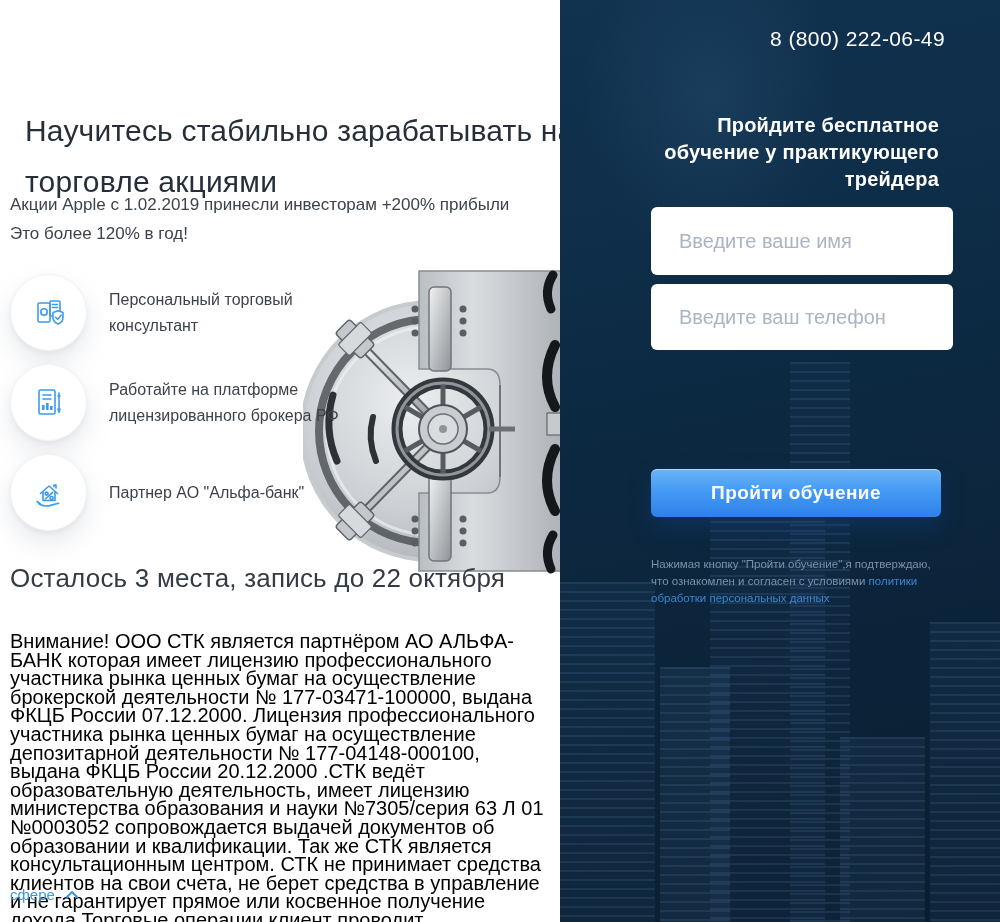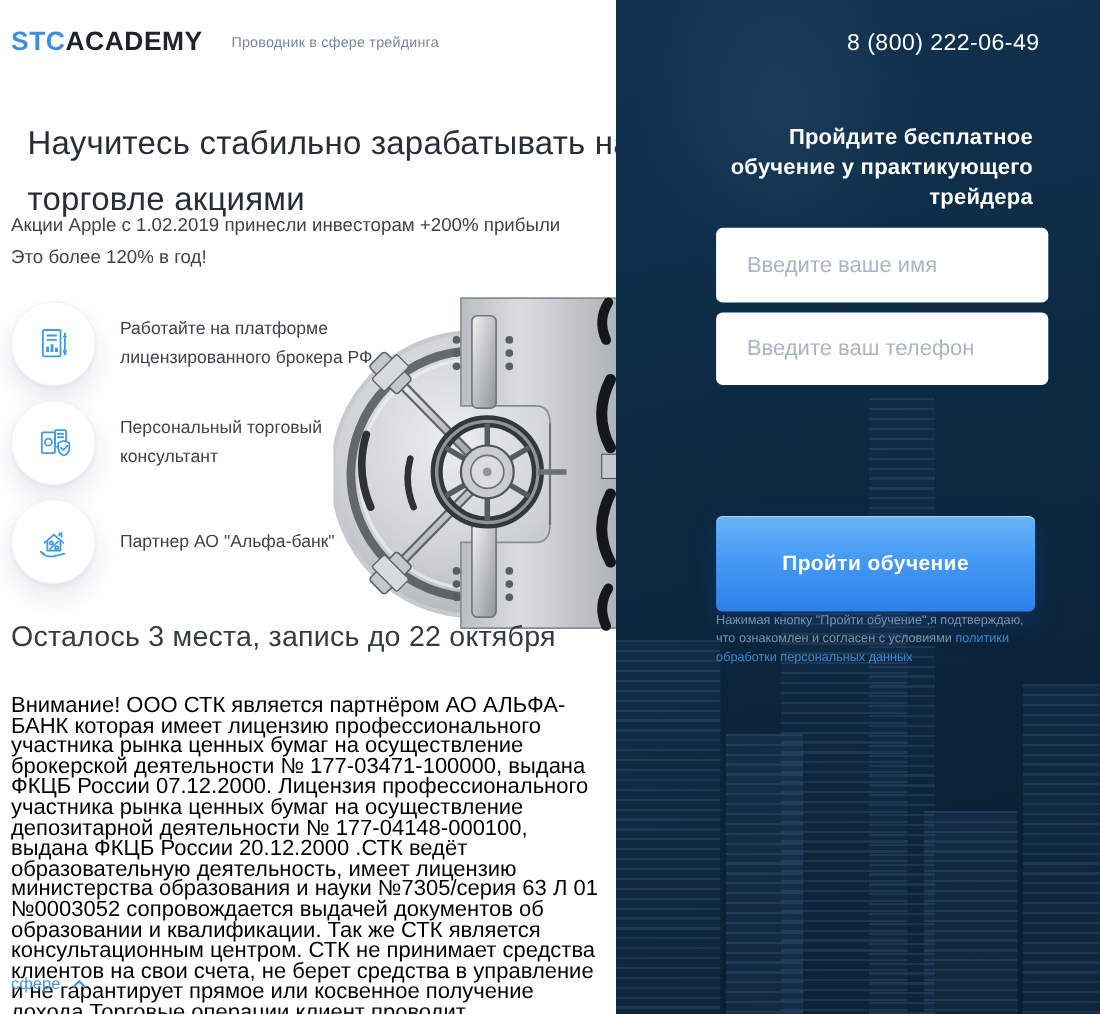--- a/index.html
+++ b/index.html
@@ -62,42 +62,36 @@
     color:#ffffff;font-size:20px;line-height:27px;font-weight:700;letter-spacing:.2px;text-align:right;}
 
   .fld{position:absolute;left:91px;width:302px;border:none;border-radius:6px;background:#ffffff;
     padding:0 28px;font-size:20px;color:#1d2a3a;outline:none;}
   .fld::placeholder{color:#a9b5c3;opacity:1;}
   .fld-name{top:207px;height:68px;}
   .fld-phone{top:284px;height:66px;}
   .fld-topic{top:356px;height:65px;display:flex;align-items:center;justify-content:space-between;
     cursor:pointer;font-weight:500;color:#1b2a3c;}
 
-  .submit-btn{position:absolute;left:91px;top:469px;width:290px;height:87px;border:none;border-radius:6px;
+  .submit-btn{position:absolute;left:91px;top:469px;width:290px;height:48px;border:none;border-radius:6px;
     background:linear-gradient(180deg,#6ab5f8 0%,#449af4 45%,#2e80e9 100%);
     box-shadow:inset 0 1px 0 rgba(255,255,255,.45), 0 10px 22px rgba(20,70,140,.35);
     color:#ffffff;font-size:19px;font-weight:700;letter-spacing:.4px;cursor:pointer;}
 
   .consent{position:absolute;left:91px;top:556px;margin:0;width:292px;
     font-size:11.5px;line-height:17px;color:#7b92aa;}
   .consent a{color:#3b87d0;text-decoration:none;cursor:pointer;}
 </style>
 </head>
 <body>
 
 <div class="stage">
 
   <div class="left-panel">
 
-    <div class="brand-row">
-      <div class="logo">
-        <span class="logo-stc">STC</span><span class="logo-academy">ACADEMY</span>
-      </div>
-      <div class="tagline">Проводник в сфере трейдинга</div>
-    </div>
 
     <h1 class="hero-title"><span>Научитесь стабильно зарабатывать на</span><br><span>торговле акциями</span></h1>
 
     <p class="hero-sub"><span>Акции Apple с 1.02.2019 принесли инвесторам +200% прибыли</span><br><span>Это более 120% в год!</span></p>
 
     <svg class="vault" viewBox="0 0 270 310" width="270" height="310">
       <defs>
         <radialGradient id="vface" cx="42%" cy="38%" r="78%">
           <stop offset="0%" stop-color="#eceef0"></stop>
             <stop offset="55%" stop-color="#ccd0d4"></stop>
@@ -167,46 +161,46 @@
         <path d="M250,8 q-10,16 -2,34" stroke-width="9"></path>
         <path d="M250,268 q-10,16 -2,34" stroke-width="9"></path>
       </g>
       <rect x="244" y="146" width="14" height="22" fill="#c6cacd" stroke="#4e545a"></rect>
     </svg>
 
     <ul class="features">
       <li class="feature">
         <span class="feature-circle">
           <svg viewBox="0 0 36 36" width="36" height="36" fill="none" stroke="#3d9be9" stroke-width="1.6" stroke-linecap="round" stroke-linejoin="round">
+            <rect x="7" y="8" width="12" height="19" rx="1.5"></rect>
+            <circle cx="13" cy="17" r="3.2"></circle>
+            <rect x="19" y="6" width="10" height="15" rx="1"></rect>
+            <line x1="21.5" y1="9.5" x2="26.5" y2="9.5"></line>
+              <line x1="21.5" y1="12.5" x2="26.5" y2="12.5"></line>
+            <path d="M22 17.5 l5 -1.8 5 1.8 v5 q0 4.6 -5 6.6 q-5 -2 -5 -6.6 Z" fill="#ffffff"></path>
+            <path d="M24.6 22.2 l2 2 3.6 -4"></path>
+          </svg>
+        </span>
+        <span class="feature-text">Персональный торговый консультант</span>
+      </li>
+      <li class="feature">
+        <span class="feature-circle">
+          <svg viewBox="0 0 36 36" width="36" height="36" fill="none" stroke="#3d9be9" stroke-width="1.6" stroke-linecap="round" stroke-linejoin="round">
             <rect x="8" y="5" width="16" height="24" rx="1.5"></rect>
             <line x1="12" y1="10" x2="20" y2="10"></line>
               <line x1="12" y1="14" x2="20" y2="14"></line>
             <rect x="11" y="20" width="2.6" height="5" fill="#3d9be9" stroke="none"></rect>
             <rect x="15" y="18" width="2.6" height="7" fill="#3d9be9" stroke="none"></rect>
             <rect x="19" y="21" width="2.6" height="4" fill="#3d9be9" stroke="none"></rect>
             <line x1="28" y1="8" x2="28" y2="24"></line>
               <path d="M27 24 l1 3.2 1 -3.2"></path>
               <line x1="27" y1="11" x2="29" y2="11"></line>
           </svg>
         </span>
         <span class="feature-text">Работайте на платформе лицензированного брокера РФ</span>
-      </li>
-      <li class="feature">
-        <span class="feature-circle">
-          <svg viewBox="0 0 36 36" width="36" height="36" fill="none" stroke="#3d9be9" stroke-width="1.6" stroke-linecap="round" stroke-linejoin="round">
-            <rect x="7" y="8" width="12" height="19" rx="1.5"></rect>
-            <circle cx="13" cy="17" r="3.2"></circle>
-            <rect x="19" y="6" width="10" height="15" rx="1"></rect>
-            <line x1="21.5" y1="9.5" x2="26.5" y2="9.5"></line>
-              <line x1="21.5" y1="12.5" x2="26.5" y2="12.5"></line>
-            <path d="M22 17.5 l5 -1.8 5 1.8 v5 q0 4.6 -5 6.6 q-5 -2 -5 -6.6 Z" fill="#ffffff"></path>
-            <path d="M24.6 22.2 l2 2 3.6 -4"></path>
-          </svg>
-        </span>
-        <span class="feature-text">Персональный торговый консультант</span>
       </li>
       <li class="feature">
         <span class="feature-circle">
           <svg viewBox="0 0 36 36" width="36" height="36" fill="none" stroke="#3d9be9" stroke-width="1.6" stroke-linecap="round" stroke-linejoin="round">
             <path d="M9.5 18.5 L18 11 L26.5 18.5"></path>
             <path d="M12 16.8 V25.5 H24 V16.8"></path>
             <path d="M23 11.8 V10 h2 v3"></path>
             <circle cx="15.6" cy="18.6" r="1.5"></circle>
               <circle cx="20.6" cy="23" r="1.5"></circle>
             <line x1="14.3" y1="24" x2="21.8" y2="17.4"></line>

